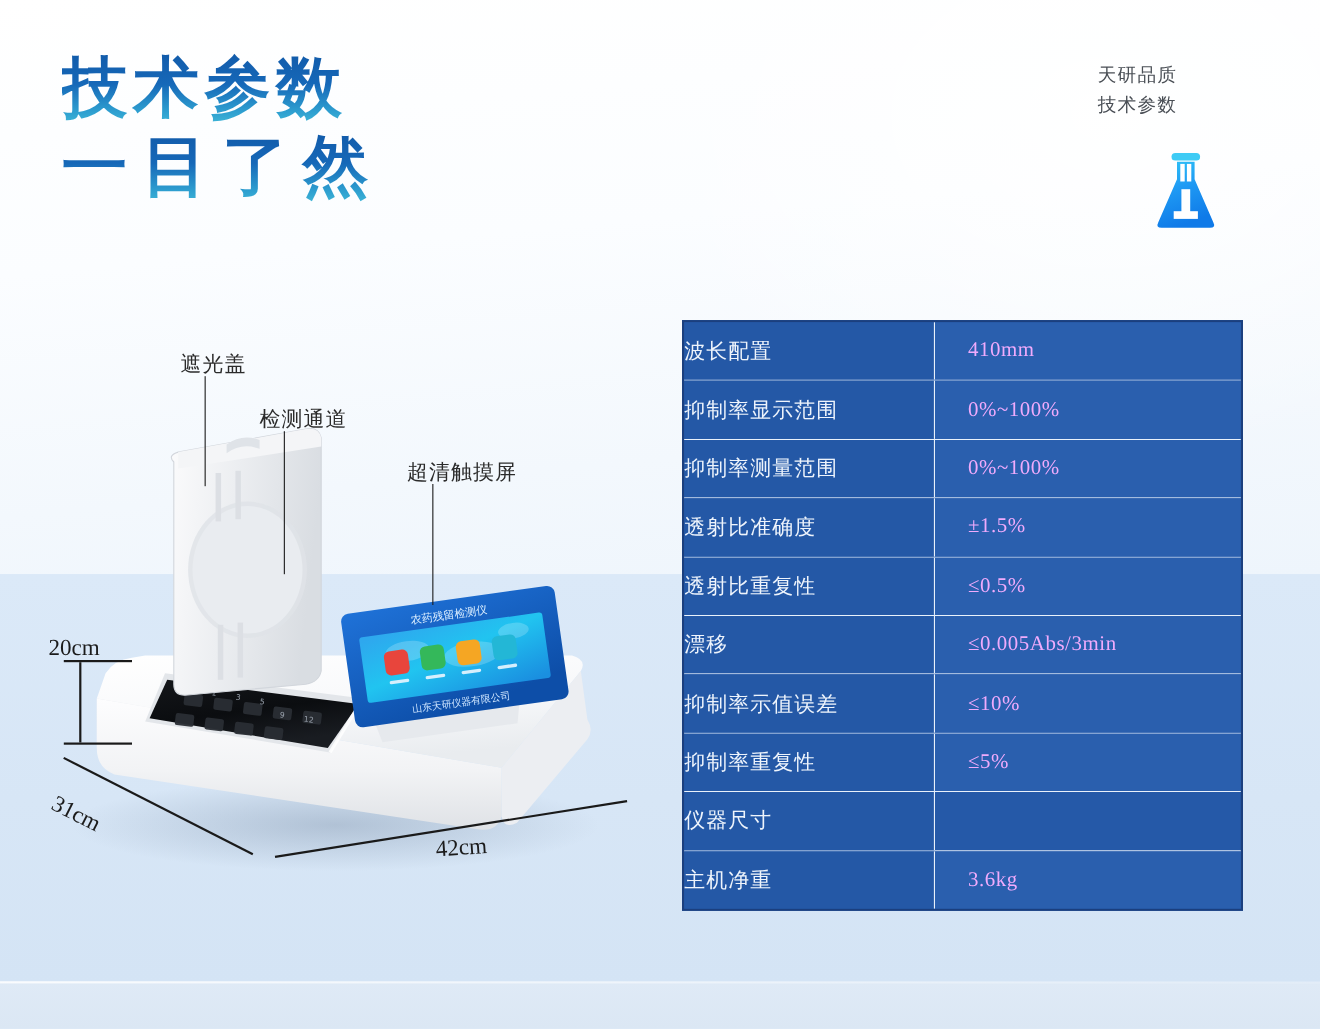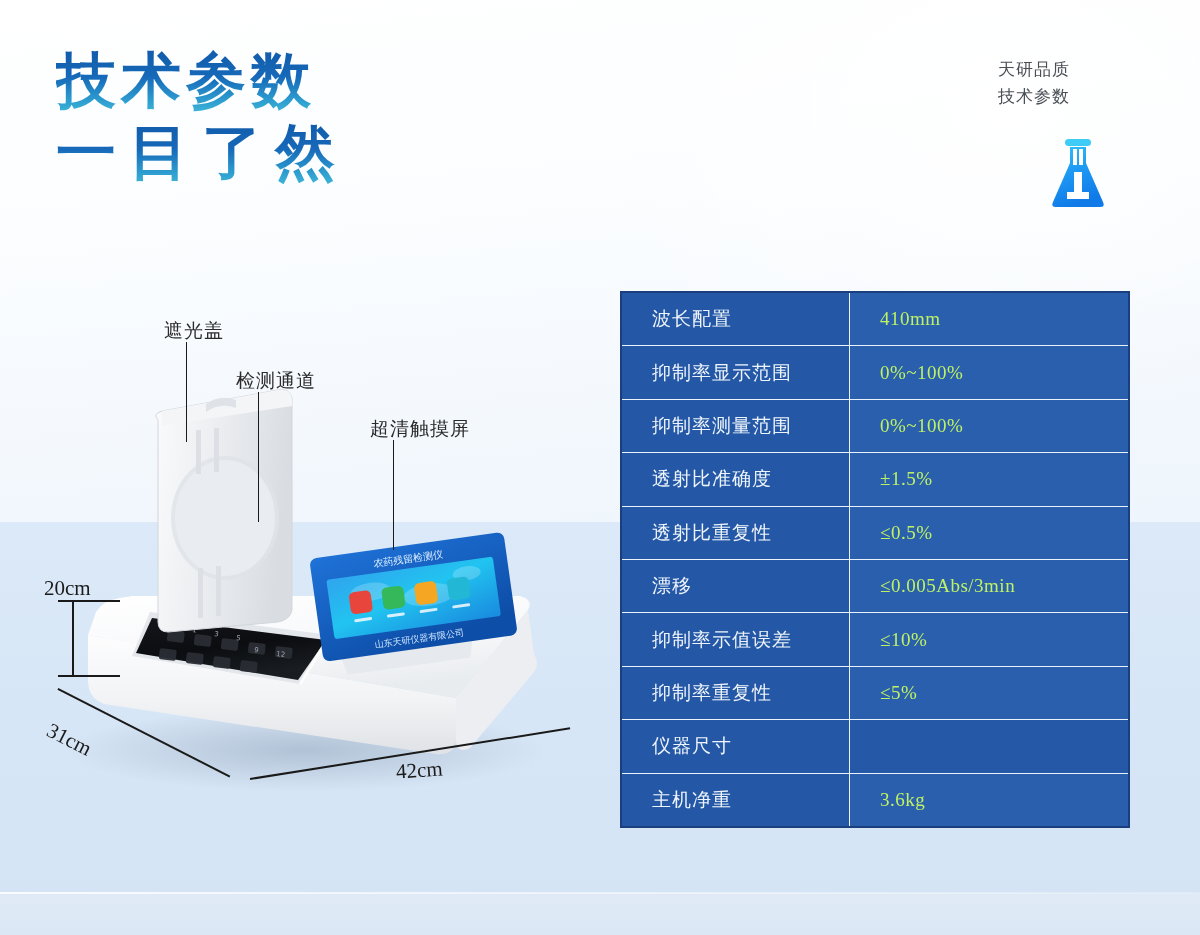--- a/index.html
+++ b/index.html
@@ -59,29 +59,28 @@
     border:2px solid #1b3f7e;
     background:#2559a8;
     display:flex; flex-direction:column;
   }
   .spec-row { display:flex; flex:1 1 0; border-bottom:1px solid #e9f1fb; }
   .spec-row:last-child { border-bottom:none; }
   .spec-key {
     width:228px; flex:0 0 228px;
     border-right:1px solid #e9f1fb;
     display:flex; align-items:center;
-    padding-left:30px;
     font-size:19px; color:#eef4fc; letter-spacing:1px;
     font-family:"DejaVu Sans","Liberation Sans",sans-serif;
     background:#2458a6;
   }
   .spec-val {
     flex:1 1 auto; display:flex; align-items:center;
     padding-left:30px;
-    font-size:19px; color:#bef264; letter-spacing:.5px;
+    font-size:19px; color:#f0abfc; letter-spacing:.5px;
     background:#2a5fae;
   }
 
   
   #product { position:absolute; left:0px; top:280px; width:620px; height:620px; }
 
   
   .callout {
     position:absolute;
     font-family:Liberation Serif, serif;

